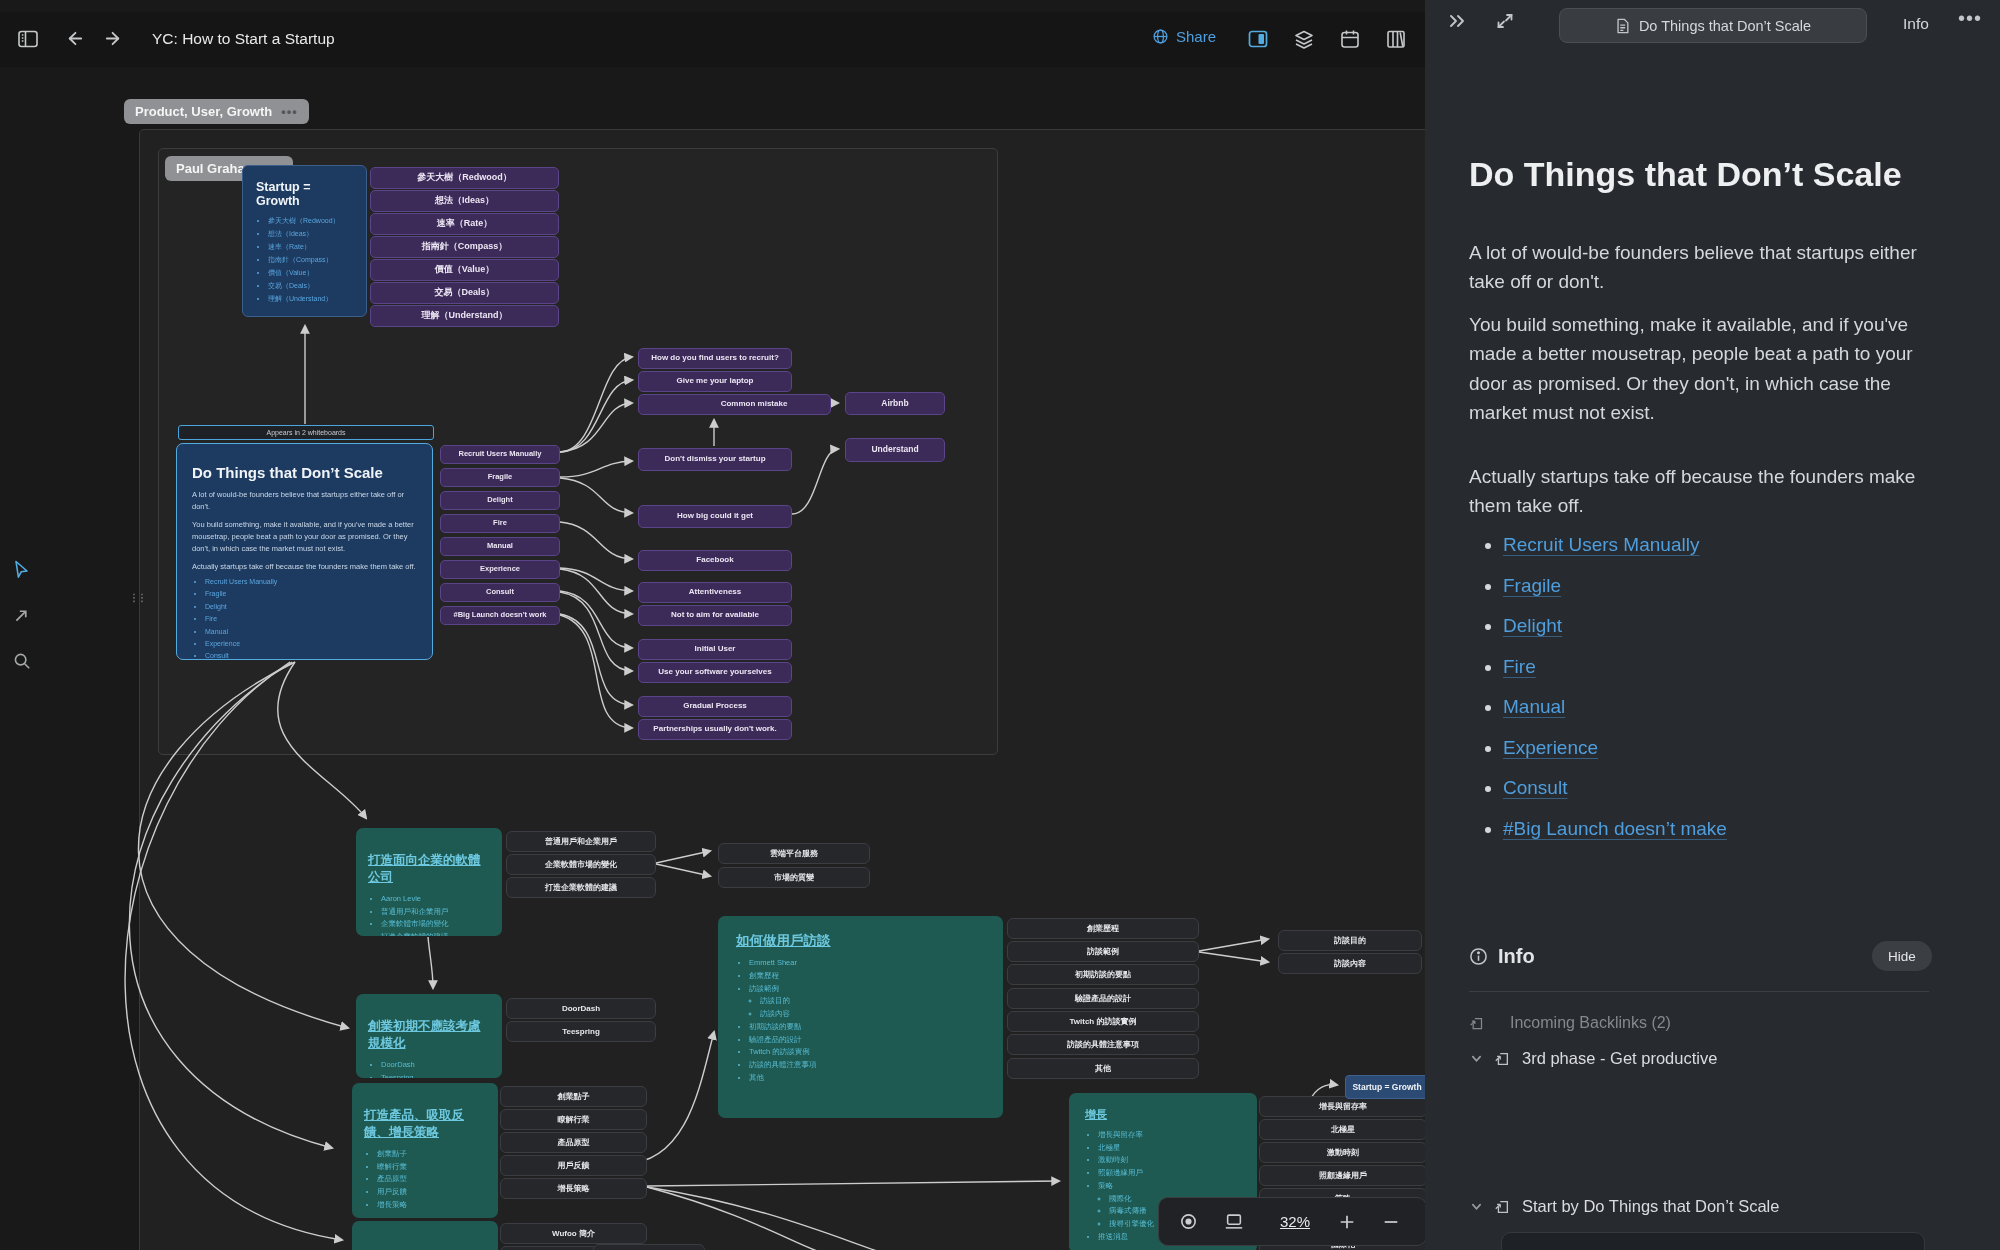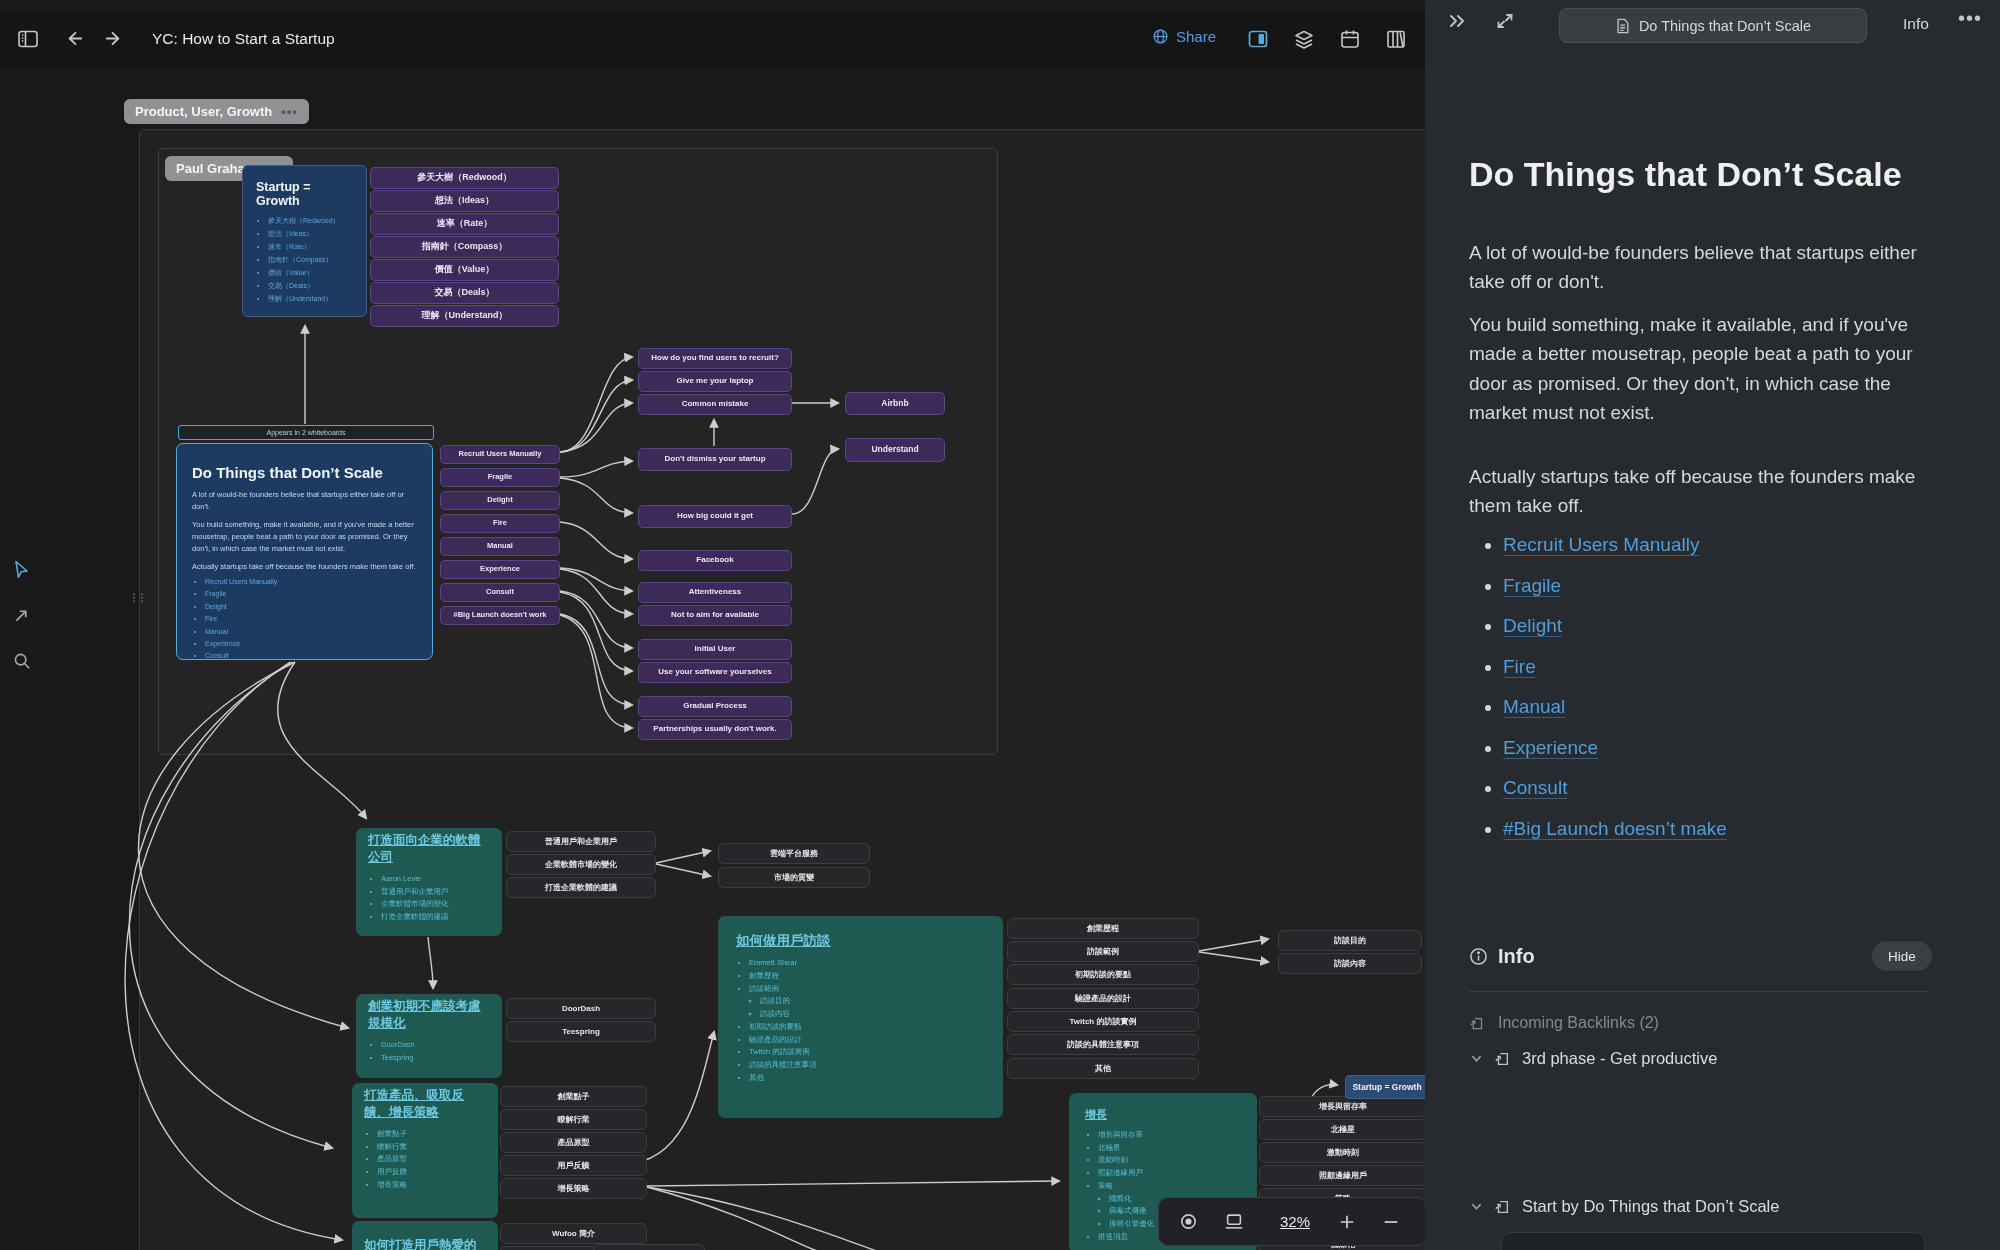--- a/index.html
+++ b/index.html
@@ -10,21 +10,21 @@
   .topbar{position:absolute;left:0;top:0;width:1449px;height:55px;background:#151515;margin-top:12px;}
   .tb-title{position:absolute;left:152px;top:18px;font-size:15.5px;font-weight:500;color:#e9eaeb;}
   .tb-ic{position:absolute;top:16px;width:23px;height:23px;color:#c6c8ca;}
   .share{position:absolute;left:1152px;top:16px;display:flex;gap:7px;align-items:center;color:#4f9fe0;font-size:15px;font-weight:500;}
   .section{position:absolute;background:#212121;border:1px solid #3a3a3a;border-radius:5px;}
   .section.pg{background:#242424;border-color:#3d3d3d;}
   .badge{position:absolute;height:25px;background:#8f9194;border-radius:6px;display:flex;align-items:center;gap:9px;padding:0 11px;font-size:13px;font-weight:bold;color:#f4f5f5;}
   .badge .dots{color:#55575a;letter-spacing:1px;}
   .pcard{position:absolute;background:#3c2a58;border:1px solid #5b4488;border-radius:5px;color:#ece7f4;font-weight:bold;display:flex;align-items:center;justify-content:center;text-align:center;line-height:1.1;}
   .dcard{position:absolute;background:#25272b;border:1px solid #3b3d42;border-radius:6px;color:#e6e7e9;font-weight:bold;font-size:8px;display:flex;align-items:center;justify-content:center;text-align:center;}
-  .tcard{position:absolute;background:#1e5a52;border-radius:7px;padding:2px 12px;overflow:hidden;box-sizing:border-box;}
+  .tcard{position:absolute;background:#1e5a52;border-radius:7px;padding:22px 12px;overflow:hidden;box-sizing:border-box;}
   .tcard h3{margin:2px 0 7px;font-size:12.5px;line-height:1.35;color:#6ec9e0;text-decoration:underline;font-weight:bold;}
   .tcard ul{margin:0;padding-left:13px;font-size:7.5px;line-height:1.7;color:#58bcd4;}
   .tcard li.sub{list-style:circle;margin-left:11px;}
   .bigblue{position:absolute;background:#1d3a60;border:1.6px solid #54abe0;border-radius:7px;box-sizing:border-box;padding:12px 15px;overflow:hidden;}
   .bigblue h4{margin:8px 0 8px;font-size:15px;color:#f0f4f8;}
   .bigblue p{margin:0 0 7px;font-size:7.5px;line-height:1.55;color:#c9d8e8;}
   .bigblue ul{margin:2px 0 0;padding-left:13px;font-size:7px;line-height:1.78;color:#5aa7e0;}
   .miniblue{position:absolute;background:#2b4a74;border:1px solid #3f618f;border-radius:4px;color:#f0f3f7;font-size:8.5px;font-weight:bold;display:flex;align-items:center;justify-content:center;}
   .appears{position:absolute;background:#1e2226;border:1px solid #4ba5de;border-radius:3px;color:#c7cbd0;font-size:7px;display:flex;align-items:center;justify-content:center;}
   .startupcard{position:absolute;background:#1d3a60;border:1px solid #3c5e8c;border-radius:6px;box-sizing:border-box;padding:10px 13px;}
@@ -39,21 +39,21 @@
   .ph-ic{position:absolute;top:11px;color:#c3c5c8;}
   .tabpill{position:absolute;left:134px;top:8px;width:306px;height:33px;background:#393c41;border:1px solid #4b4e53;border-radius:8px;display:flex;align-items:center;justify-content:center;gap:9px;color:#d6d8da;font-size:14.5px;}
   .p-h1{position:absolute;left:44px;top:128px;width:460px;font-size:34px;font-weight:bold;line-height:1.38;color:#edeff1;}
   .p-body{position:absolute;left:44px;width:452px;font-size:19px;line-height:1.55;color:#d5d8db;}
   .plink{color:#4f9edd;text-decoration:underline;text-decoration-color:rgba(79,158,221,.45);text-underline-offset:4px;}
   .p-ul{position:absolute;left:44px;top:534px;width:430px;margin:0;padding-left:34px;font-size:19px;color:#d5d8db;}
   .p-ul li{margin-bottom:18.5px;}
   .inforow{position:absolute;left:44px;top:945px;width:460px;display:flex;align-items:center;gap:10px;color:#e2e4e6;font-size:20px;font-weight:600;}
   .hidebtn{position:absolute;left:447px;top:941px;width:60px;height:30px;background:#3b3e43;border:none;border-radius:16px;color:#e5e6e8;font-size:13.5px;font-family:inherit;}
   .divider{position:absolute;left:44px;top:991px;width:460px;height:1px;background:#3b3e42;}
-  .blrow{position:absolute;display:flex;align-items:center;gap:14px;}
+  .blrow{position:absolute;display:flex;align-items:center;gap:26px;}
   .quote{position:absolute;left:76px;width:424px;background:#1e2125;border:1px solid #35383d;border-radius:10px;box-sizing:border-box;padding:13px 17px;font-size:15.5px;line-height:1.62;color:#d5d8db;}
   svg{display:block;}
 </style>
 </head>
 <body>
 
 <div id="root">
 
   <div class="canvas">
 
@@ -153,21 +153,21 @@
     <div class="pcard" style="left:440px;top:468px;width:118px;height:17px;font-size:7.5px;">Fragile</div>
     <div class="pcard" style="left:440px;top:491px;width:118px;height:17px;font-size:7.5px;">Delight</div>
     <div class="pcard" style="left:440px;top:514px;width:118px;height:17px;font-size:7.5px;">Fire</div>
     <div class="pcard" style="left:440px;top:537px;width:118px;height:17px;font-size:7.5px;">Manual</div>
     <div class="pcard" style="left:440px;top:560px;width:118px;height:17px;font-size:7.5px;">Experience</div>
     <div class="pcard" style="left:440px;top:583px;width:118px;height:17px;font-size:7.5px;">Consult</div>
     <div class="pcard" style="left:440px;top:606px;width:118px;height:17px;font-size:7.5px;">#Big Launch doesn't work</div>
 
     <div class="pcard" style="left:638px;top:348px;width:152px;height:19px;font-size:8px;">How do you find users to recruit?</div>
     <div class="pcard" style="left:638px;top:371px;width:152px;height:19px;font-size:8px;">Give me your laptop</div>
-    <div class="pcard" style="left:638px;top:394px;width:152px;height:19px;font-size:8px;">Common mistake</div>
+    <div class="pcard" style="left:638px;top:394px;width:152px;height:19px;font-size:8px;padding-left:39px;">Common mistake</div>
     <div class="pcard" style="left:638px;top:448px;width:152px;height:21px;font-size:8px;">Don't dismiss your startup</div>
     <div class="pcard" style="left:638px;top:505px;width:152px;height:21px;font-size:8px;">How big could it get</div>
     <div class="pcard" style="left:638px;top:550px;width:152px;height:19px;font-size:8px;">Facebook</div>
     <div class="pcard" style="left:638px;top:582px;width:152px;height:19px;font-size:8px;">Attentiveness</div>
     <div class="pcard" style="left:638px;top:605px;width:152px;height:19px;font-size:8px;">Not to aim for available</div>
     <div class="pcard" style="left:638px;top:639px;width:152px;height:19px;font-size:8px;">Initial User</div>
     <div class="pcard" style="left:638px;top:662px;width:152px;height:19px;font-size:8px;">Use your software yourselves</div>
     <div class="pcard" style="left:638px;top:696px;width:152px;height:19px;font-size:8px;">Gradual Process</div>
     <div class="pcard" style="left:638px;top:719px;width:152px;height:19px;font-size:8px;">Partnerships usually don't work.</div>
 

